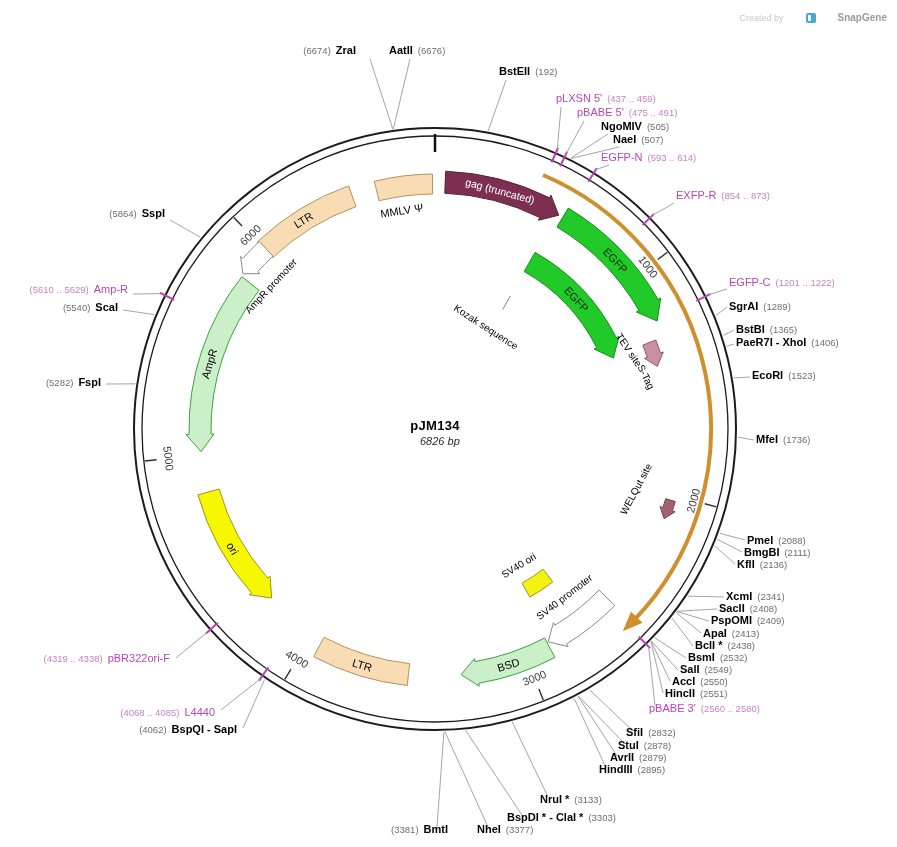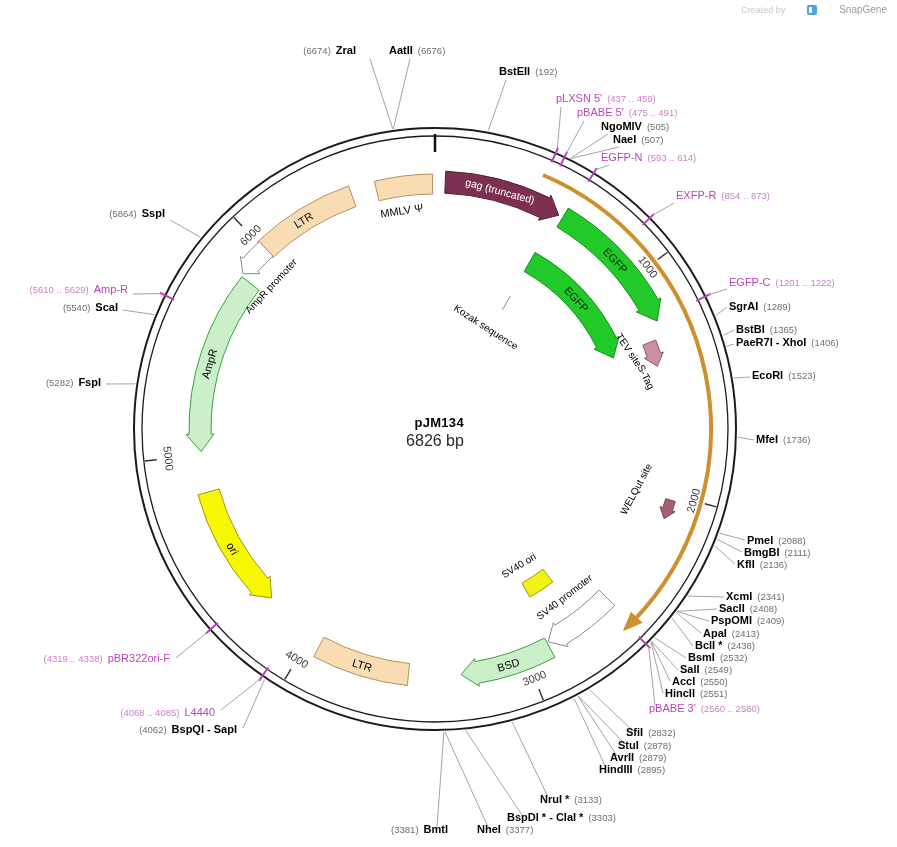--- a/index.html
+++ b/index.html
@@ -7,23 +7,23 @@
   .canvas{position:relative;width:897px;height:847px;font-family:"Liberation Sans","DejaVu Sans",sans-serif;background:#fff;}
   svg{position:absolute;left:0;top:0;}
   svg text{font-family:"Liberation Sans","DejaVu Sans",sans-serif;}
   .sname{font-weight:bold;font-size:11px;fill:#000;}
   .spos{font-size:9.5px;fill:#6e6e6e;}
   .prname{font-size:11px;fill:#b845b8;}
   .prpos{font-size:9.5px;fill:#cb7fcb;}
   .tickl{font-size:11px;fill:#3c3c3c;}
   .center-label{position:absolute;left:435px;top:432px;transform:translate(-50%,-50%);text-align:right;}
   .center-label .pname{font-size:13px;font-weight:bold;color:#000;letter-spacing:.3px;}
-  .center-label .psize{font-size:16px;color:#2b2b2b;margin-top:2px;}
-  .credit{position:absolute;top:4px;right:10px;display:flex;align-items:center;gap:22px;font-size:9px;color:#c9c9c9;}
-  .credit .brand{color:#9b9b9b;font-size:10px;font-weight:400;}
+  .center-label .psize{font-size:11px;color:#2b2b2b;margin-top:2px;font-style:italic;}
+  .credit{position:absolute;top:12px;right:10px;display:flex;align-items:center;gap:22px;font-size:9px;color:#c9c9c9;}
+  .credit .brand{color:#9b9b9b;font-size:10px;font-weight:700;}
   .logo{display:inline-block;width:10px;height:10px;border-radius:2px;background:#4fa3dc;position:relative;}
   .logo::after{content:"";position:absolute;left:2px;top:2px;width:3px;height:6px;background:#fff;border-radius:1px;}
 </style>
 </head>
 <body>
 
 <div class="canvas">
   <svg id="map" width="897" height="847" viewBox="0 0 897 847">
       <circle cx="435" cy="429" r="301" fill="none" stroke="#1b1b1b" stroke-width="2"></circle>
       <circle cx="435" cy="429" r="293" fill="none" stroke="#1b1b1b" stroke-width="1.3"></circle>

